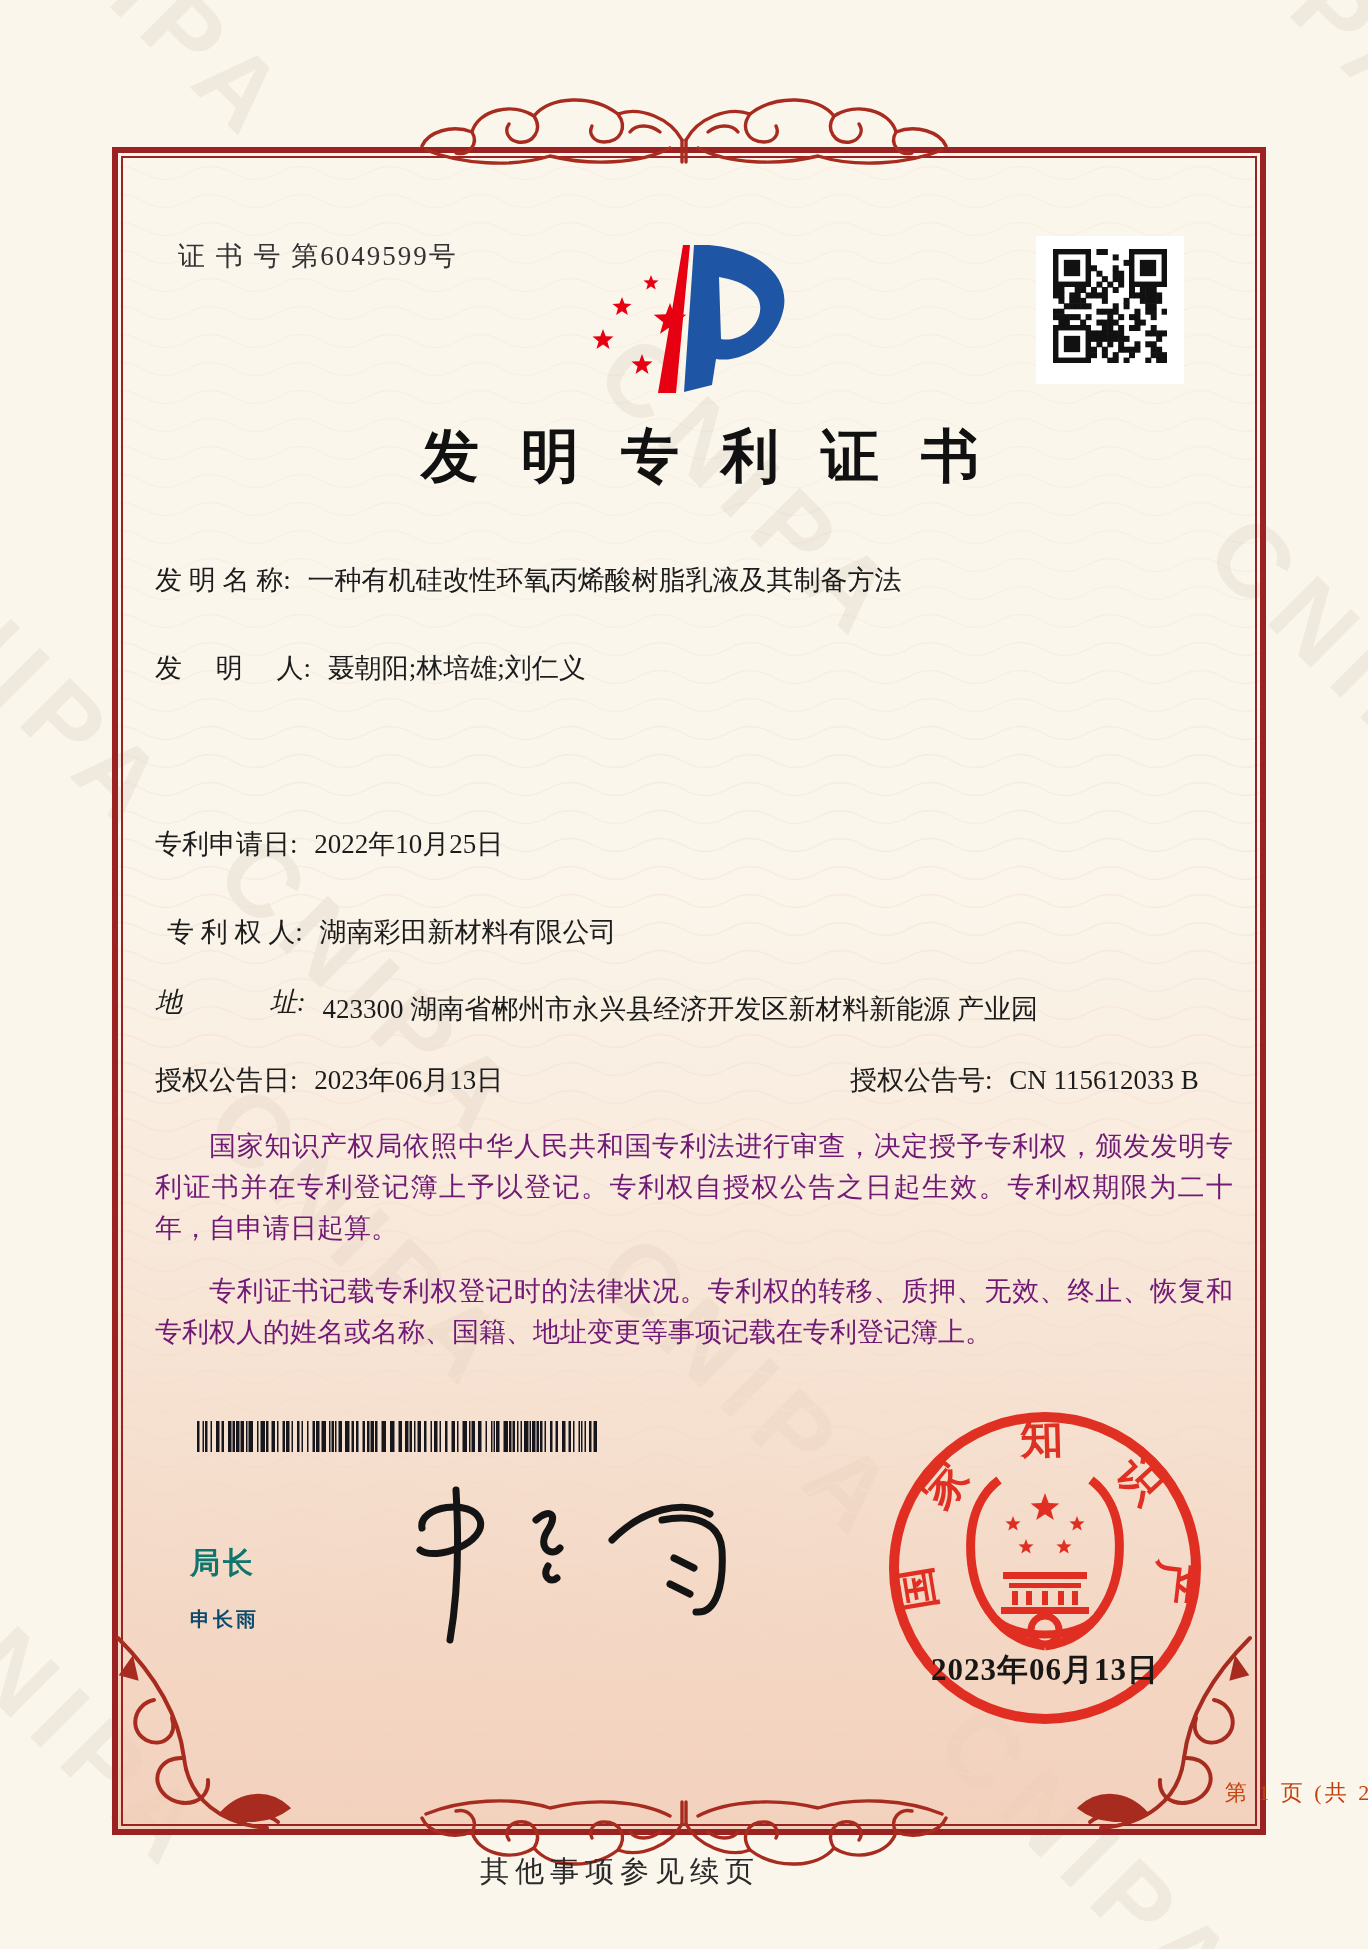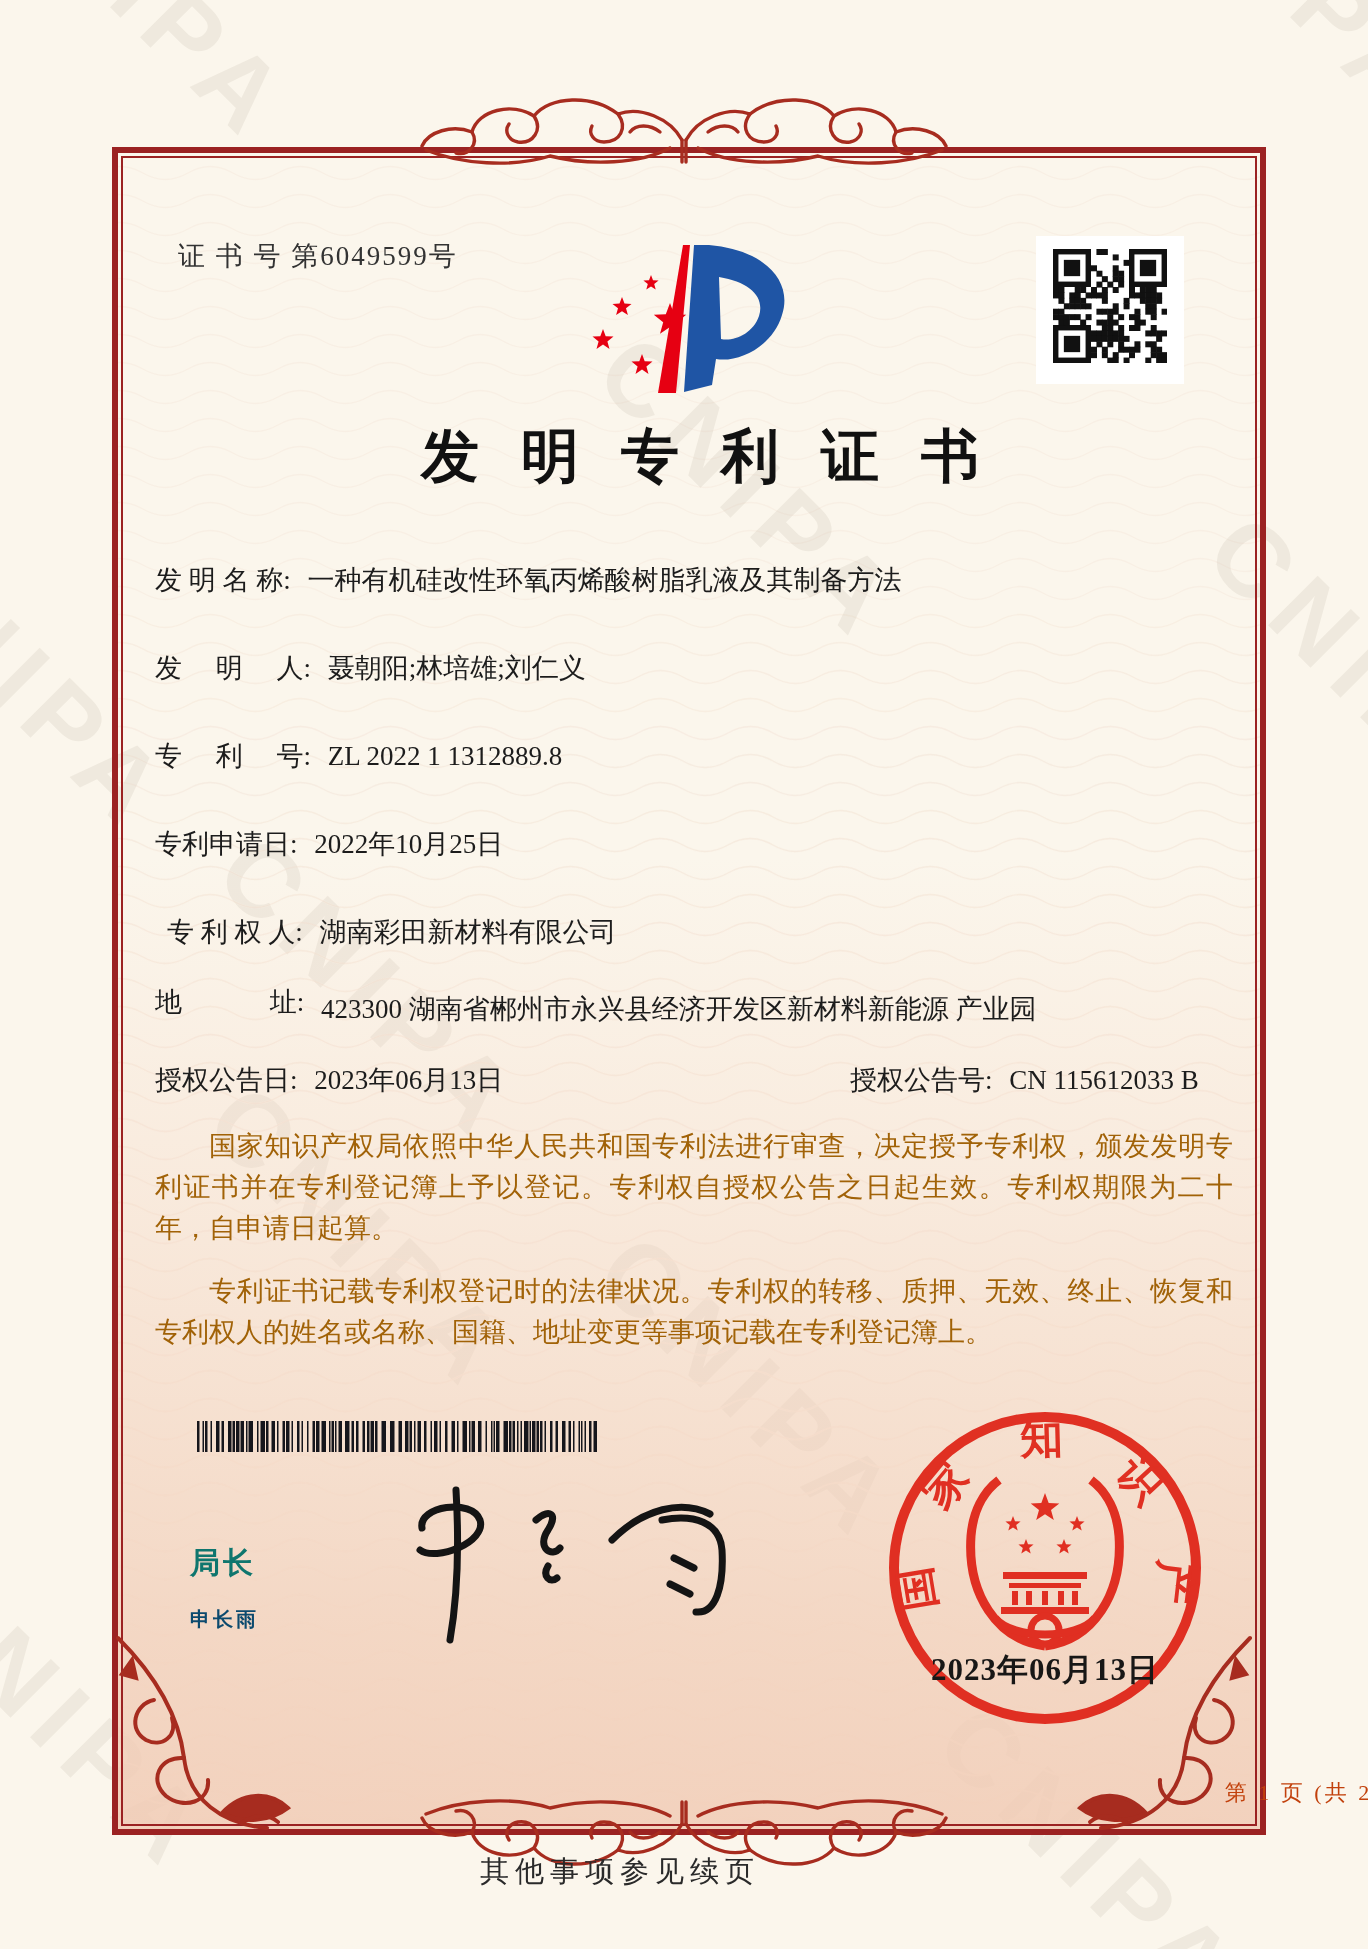--- a/index.html
+++ b/index.html
@@ -31,21 +31,21 @@
          font-size:58px;font-weight:bold;color:#111;letter-spacing:42px;text-indent:42px;padding-left:16px;}
 
   .frow{position:absolute;left:155px;font-size:27px;color:#1c1c1c;white-space:nowrap;}
   .frow .lbl{display:inline-block;}
   .frow .val{margin-left:10px;}
   .addr-val{display:inline-block;vertical-align:top;white-space:normal;width:730px;line-height:50px;}
 
   .grant-group2{position:absolute;left:695px;top:0;}
 
   .body-text{position:absolute;left:155px;top:1126px;width:1078px;
-             font-size:27px;line-height:41px;color:#a16207;text-align:justify;}
+             font-size:27px;line-height:41px;color:#701a75;text-align:justify;}
   .body-text p{margin:0 0 22px 0;text-indent:2em;}
 
   .barcode{position:absolute;left:197px;top:1421px;width:408px;height:31px;}
 
   .director-label{position:absolute;left:190px;top:1543px;font-size:30px;font-weight:bold;
       color:#0f766e;font-family:Liberation Sans, sans-serif;letter-spacing:3px;text-align:right;}
   .director-name{position:absolute;left:190px;top:1606px;font-size:20px;font-weight:bold;
       color:#0c4a6e;font-family:"Liberation Sans","DejaVu Sans",sans-serif;letter-spacing:3px;}
   .signature{position:absolute;left:360px;top:1462px;}
 
@@ -420,34 +420,30 @@
     <div class="title">发明专利证书</div>
 
     <div class="frow" style="top:650px;">
       <span class="lbl">发　 明　 人:</span>
       <span class="val">聂朝阳;林培雄;刘仁义</span>
     </div>
     <div class="frow" style="top:562px;">
       <span class="lbl">发 明 名 称:</span>
       <span class="val">一种有机硅改性环氧丙烯酸树脂乳液及其制备方法</span>
     </div>
-    <div class="frow" style="top:738px;">
-      <span class="lbl">专　 利　 号:</span>
-      <span class="val">ZL 2022 1 1312889.8</span>
-    </div>
     <div class="frow" style="top:826px;">
       <span class="lbl">专利申请日:</span>
       <span class="val">2022年10月25日</span>
     </div>
     <div class="frow" style="top:914px;margin-left:12px;">
       <span class="lbl">专 利 权 人:</span>
       <span class="val">湖南彩田新材料有限公司</span>
     </div>
     <div class="frow" style="top:984px;">
-      <span class="lbl" style="vertical-align:top;">地　　　 址:</span>
+      <span class="lbl" style="vertical-align:top;font-style:italic;">地　　　 址:</span>
       <span class="val addr-val">423300 湖南省郴州市永兴县经济开发区新材料新能源 产业园</span>
     </div>
 
     <div class="frow" style="top:1062px;width:1100px;">
       <span class="lbl">授权公告日:</span>
       <span class="val">2023年06月13日</span>
       <span class="grant-group2">
         <span class="lbl">授权公告号:</span>
         <span class="val">CN 115612033 B</span>
       </span>

